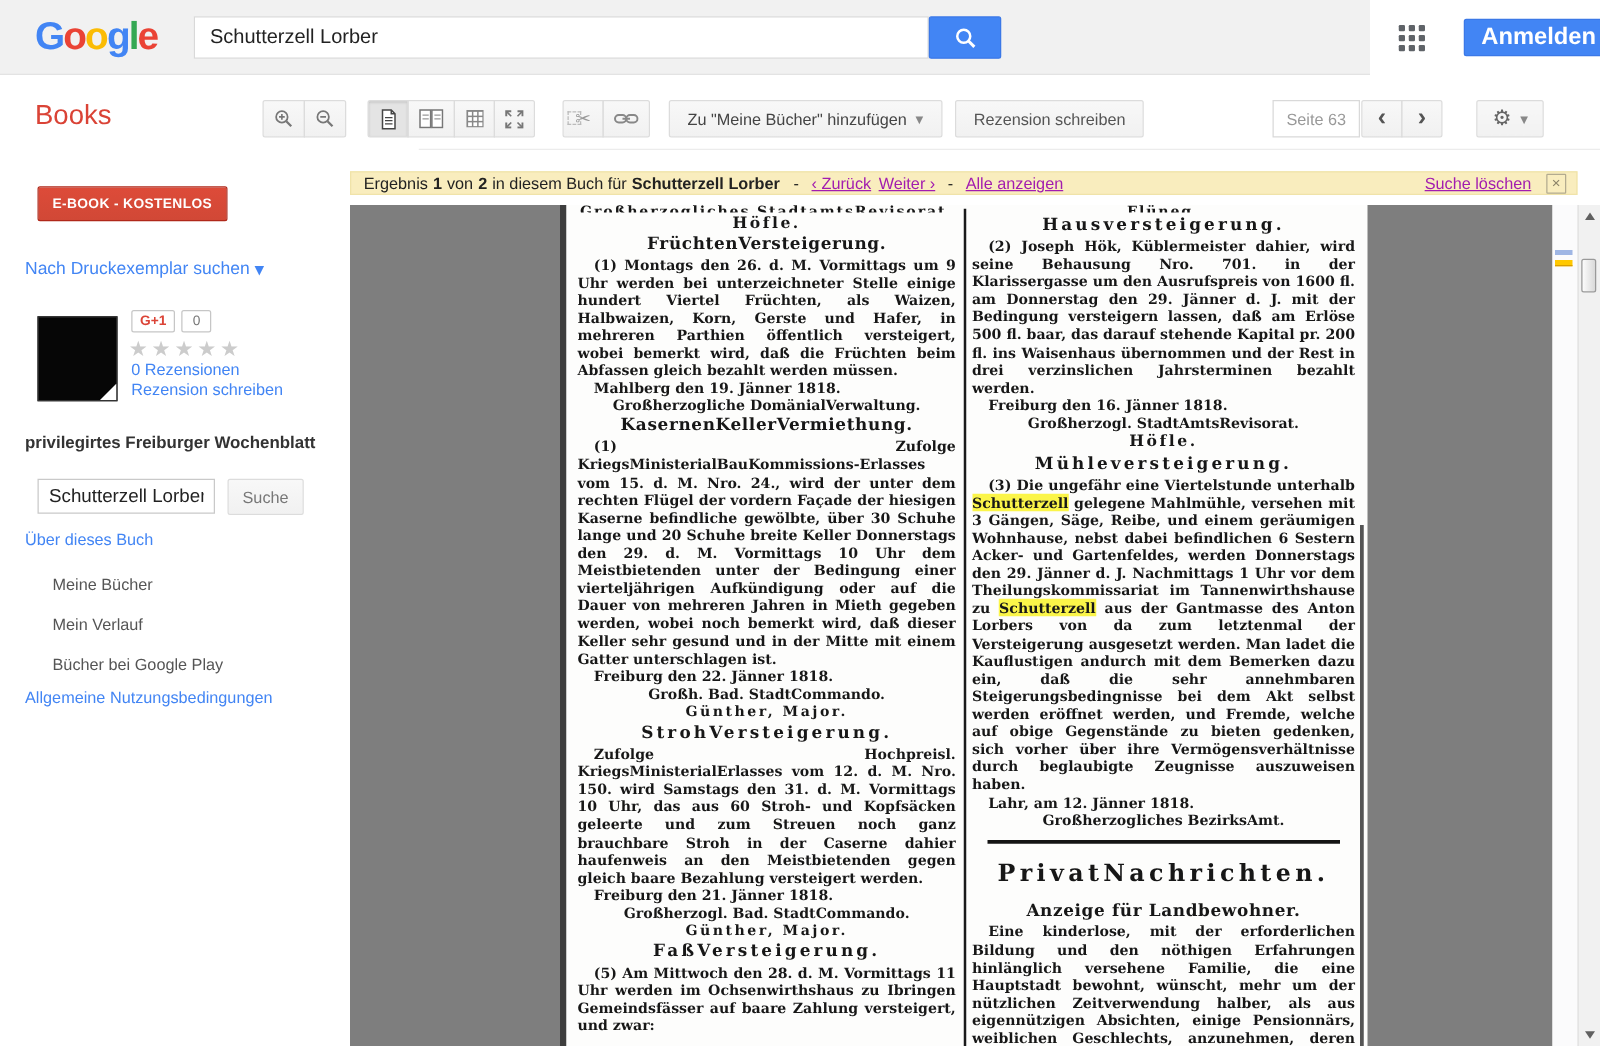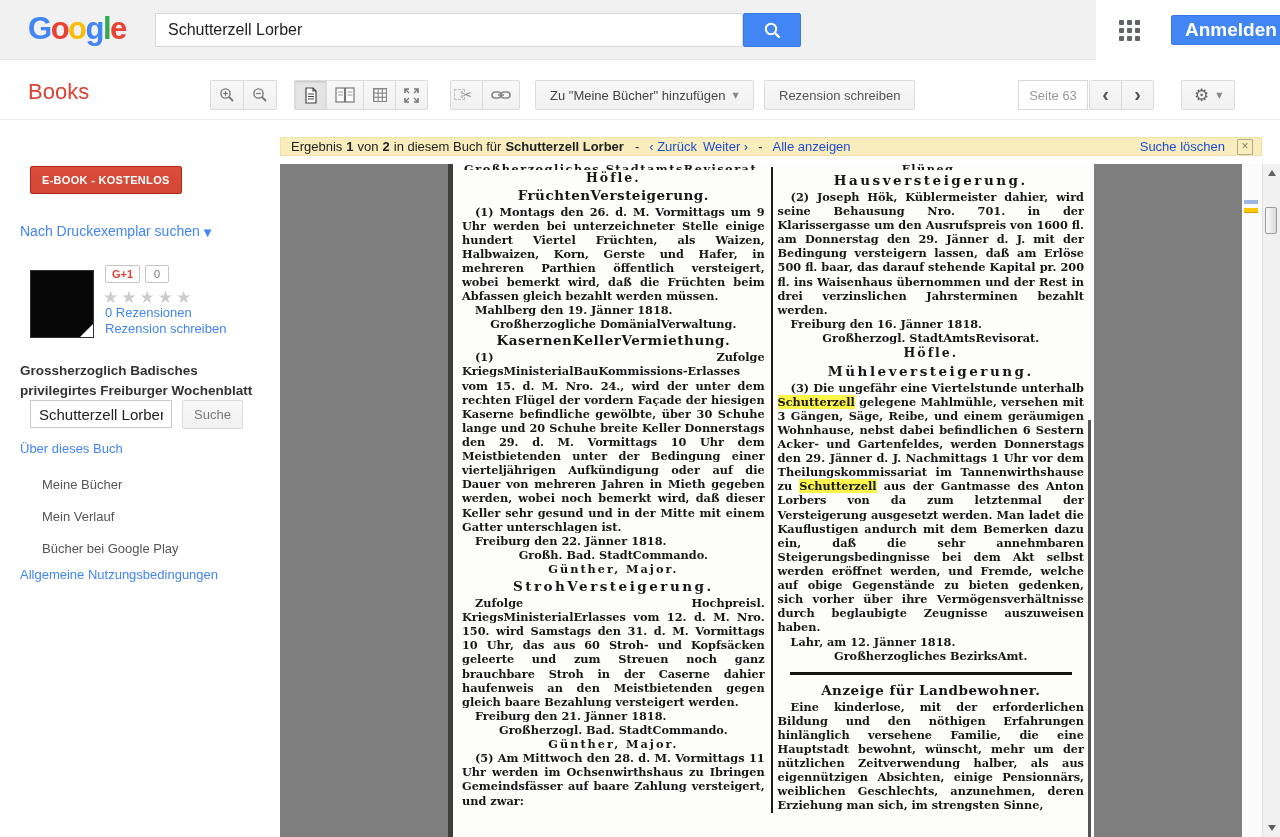--- a/index.html
+++ b/index.html
@@ -44,21 +44,21 @@
     font-size:13px; text-align:center; outline:none; background:#fff; }
   .caret { font-size:8px; color:#888; margin-left:7px; font-family:"DejaVu Sans",sans-serif; }
   .addlabel { color:#444; }
   .chev { font-size:20px; font-weight:bold; color:#555; line-height:1; padding-bottom:3px; }
   .gearglyph { font-size:17px; color:#666; font-family:"DejaVu Sans",sans-serif; }
   .scis { font-family:"DejaVu Sans",sans-serif; font-size:15px; color:#999; position:relative; }
   .scis::before { content:""; position:absolute; left:-6px; top:3px; width:9px; height:9px;
     border:1px dashed #bbb; }
 
   
-  .sidebar { position:absolute; top:133px; left:0; width:335px; bottom:0; background:#fff; }
+  .sidebar { position:absolute; top:116px; left:0; width:335px; bottom:0; background:#fff; }
   .ebook { position:absolute; left:30px; top:33px; background:linear-gradient(#dd4b39,#d14836);
     color:#fff; font-size:11px; font-weight:bold; padding:7px 11px; border-radius:2px;
     border:1px solid #b0281a; letter-spacing:.3px; cursor:pointer; }
   .printlink { position:absolute; left:20px; top:90px; color:#4285f4; font-size:14px; cursor:pointer; }
   .printlink .caret2 { color:#4285f4; font-size:10px; font-family:"DejaVu Sans",sans-serif; }
   .thumb { position:absolute; left:30px; top:137px; width:64px; height:68px; background:#060606;
     border:1px solid #333; cursor:pointer; }
   .thumb .fold { position:absolute; right:0; bottom:0; width:0; height:0;
     border-bottom:13px solid #fff; border-left:13px solid transparent; }
   .gplusrow { position:absolute; left:105px; top:132px; display:flex; align-items:center; }
@@ -78,21 +78,21 @@
     color:#777; font-size:13px; cursor:pointer; }
   .snav { position:absolute; left:42px; color:#555; font-size:13px; cursor:pointer; }
 
   
   .viewer { position:absolute; top:121px; left:280px; right:0; bottom:0; background:#fff; }
   .results-bar { position:absolute; top:16px; left:0; right:18px; height:19px;
     background:#f9edbe; border:1px solid #f0e3a9; display:flex; align-items:center;
     font-size:13px; color:#222; padding:0 8px 0 10px;justify-content:space-between; }
   .results-bar b { margin:0 4px; }
   .rb-sep { margin:0 7px; }
-  .rblink { color:#1d4ed8; cursor:pointer; margin:0 3px; }
+  .rblink { color:#a21caf; text-decoration:underline; cursor:pointer; margin:0 3px; }
   .rb-clear { margin-left:auto; }
   .rb-close { width:16px; height:16px; border:1px solid #b3ab8f; color:#8b8368;
     font-size:12px; line-height:13px; text-align:center; margin-left:9px; cursor:pointer;
     background:transparent; border-radius:1px; }
   .canvas { position:absolute; top:43px; left:0; right:38px; bottom:0; background:#7e7e7e; }
 
   
   .scan-page { position:absolute; left:168px; top:0; width:646px; height:100%;
     background:#fdfdfc; overflow:hidden; }
   .edgeL { position:absolute; left:0; top:0; bottom:0; width:5px; background:#1c1c1c; opacity:.85; }
@@ -293,21 +293,20 @@
   <div class="gplusrow">
     <span class="gplus">G+1</span>
     <span class="gpcount">0</span>
   </div>
   <div class="stars">
     <span>★</span><span>★</span><span>★</span><span>★</span><span>★</span>
   </div>
   <div class="sblink" style="left:105px; top:172px;">0 Rezensionen</div>
   <div class="sblink" style="left:105px; top:188px;">Rezension schreiben</div>
   <div class="booktitle">
-    <div>Grossherzoglich Badisches</div>
     <div>privilegirtes Freiburger Wochenblatt</div>
   </div>
   <input class="sbsearch" value="Schutterzell Lorber" style="">
   <div class="sbbtn" style="line-height:27px;">Suche</div>
   <div class="sblink" style="left:20px; top:308px;">Über dieses Buch</div>
   <div class="snav" style="top:344px;">Meine Bücher</div>
   <div class="snav" style="top:376px;">Mein Verlauf</div>
   <div class="snav" style="top:408px;">Bücher bei Google Play</div>
   <div class="sblink" style="left:20px; top:434px;">Allgemeine Nutzungsbedingungen</div>
 </div>
@@ -345,35 +344,37 @@
             <div class="blk heading">KasernenKellerVermiethung.</div>
             <div class="blk body">(1) Zufolge KriegsMinisterialBauKommissions-Erlasses vom 15. d. M. Nro. 24., wird der unter dem rechten Flügel der vordern Façade der hiesigen Kaserne befindliche gewölbte, über 30 Schuhe lange und 20 Schuhe breite Keller Donnerstags den 29. d. M. Vormittags 10 Uhr dem Meistbietenden unter der Bedingung einer vierteljährigen Aufkündigung oder auf die Dauer von mehreren Jahren in Mieth gegeben werden, wobei noch bemerkt wird, daß dieser Keller sehr gesund und in der Mitte mit einem Gatter unterschlagen ist.</div>
             <div class="blk date">Freiburg den 22. Jänner 1818.</div>
             <div class="blk sig">Großh. Bad. StadtCommando.</div>
             <div class="blk sig2">Günther, Major.</div>
             <div class="blk spaced">StrohVersteigerung.</div>
             <div class="blk body">Zufolge Hochpreisl. KriegsMinisterialErlasses vom 12. d. M. Nro. 150. wird Samstags den 31. d. M. Vormittags 10 Uhr, das aus 60 Stroh- und Kopfsäcken geleerte und zum Streuen noch ganz brauchbare Stroh in der Caserne dahier haufenweis an den Meistbietenden gegen gleich baare Bezahlung versteigert werden.</div>
             <div class="blk date">Freiburg den 21. Jänner 1818.</div>
             <div class="blk sig">Großherzogl. Bad. StadtCommando.</div>
             <div class="blk sig2">Günther, Major.</div>
+            <div class="blk spaced">FaßVersteigerung.</div>
             <div class="blk body">(5) Am Mittwoch den 28. d. M. Vormittags 11 Uhr werden im Ochsenwirthshaus zu Ibringen Gemeindsfässer auf baare Zahlung versteigert, und zwar:</div>
           </div>
         <div class="pagediv"></div>
         <div class="col r">
             <div class="blk clipped">Flüneg.</div>
             <div class="blk spaced">Hausversteigerung.</div>
             <div class="blk body">(2) Joseph Hök, Küblermeister dahier, wird seine Behausung Nro. 701. in der Klarissergasse um den Ausrufspreis von 1600 fl. am Donnerstag den 29. Jänner d. J. mit der Bedingung versteigern lassen, daß am Erlöse 500 fl. baar, das darauf stehende Kapital pr. 200 fl. ins Waisenhaus übernommen und der Rest in drei verzinslichen Jahrsterminen bezahlt werden.</div>
             <div class="blk date">Freiburg den 16. Jänner 1818.</div>
             <div class="blk sig">Großherzogl. StadtAmtsRevisorat.</div>
             <div class="blk center">Höfle.</div>
             <div class="blk spaced">Mühleversteigerung.</div>
             <div class="blk body"><span>(3) Die ungefähr eine Viertelstunde unterhalb </span><span class="hl">Schutterzell</span><span> gelegene Mahlmühle, versehen mit 3 Gängen, Säge, Reibe, und einem geräumigen Wohnhause, nebst dabei befindlichen 6 Sestern Acker- und Gartenfeldes, werden Donnerstags den 29. Jänner d. J. Nachmittags 1 Uhr vor dem Theilungskommissariat im Tannenwirthshause zu </span><span class="hl">Schutterzell</span><span> aus der Gantmasse des Anton Lorbers von da zum letztenmal der Versteigerung ausgesetzt werden. Man ladet die Kauflustigen andurch mit dem Bemerken dazu ein, daß die sehr annehmbaren Steigerungsbedingnisse bei dem Akt selbst werden eröffnet werden, und Fremde, welche auf obige Gegenstände zu bieten gedenken, sich vorher über ihre Vermögensverhältnisse durch beglaubigte Zeugnisse auszuweisen haben.</span></div>
             <div class="blk date">Lahr, am 12. Jänner 1818.</div>
             <div class="blk sig">Großherzogliches BezirksAmt.</div>
             <div class="blk rule"></div>
+            <div class="blk big">PrivatNachrichten.</div>
             <div class="blk heading">Anzeige für Landbewohner.</div>
             <div class="blk body">Eine kinderlose, mit der erforderlichen Bildung und den nöthigen Erfahrungen hinlänglich versehene Familie, die eine Hauptstadt bewohnt, wünscht, mehr um der nützlichen Zeitverwendung halber, als aus eigennützigen Absichten, einige Pensionnärs, weiblichen Geschlechts, anzunehmen, deren Erziehung man sich, im strengsten Sinne,</div>
           </div>
       </div>
     </div>
   </div>
 
   <div class="gutter">
     <span class="mk-blue"></span>
     <span class="mk-yellow"></span>

